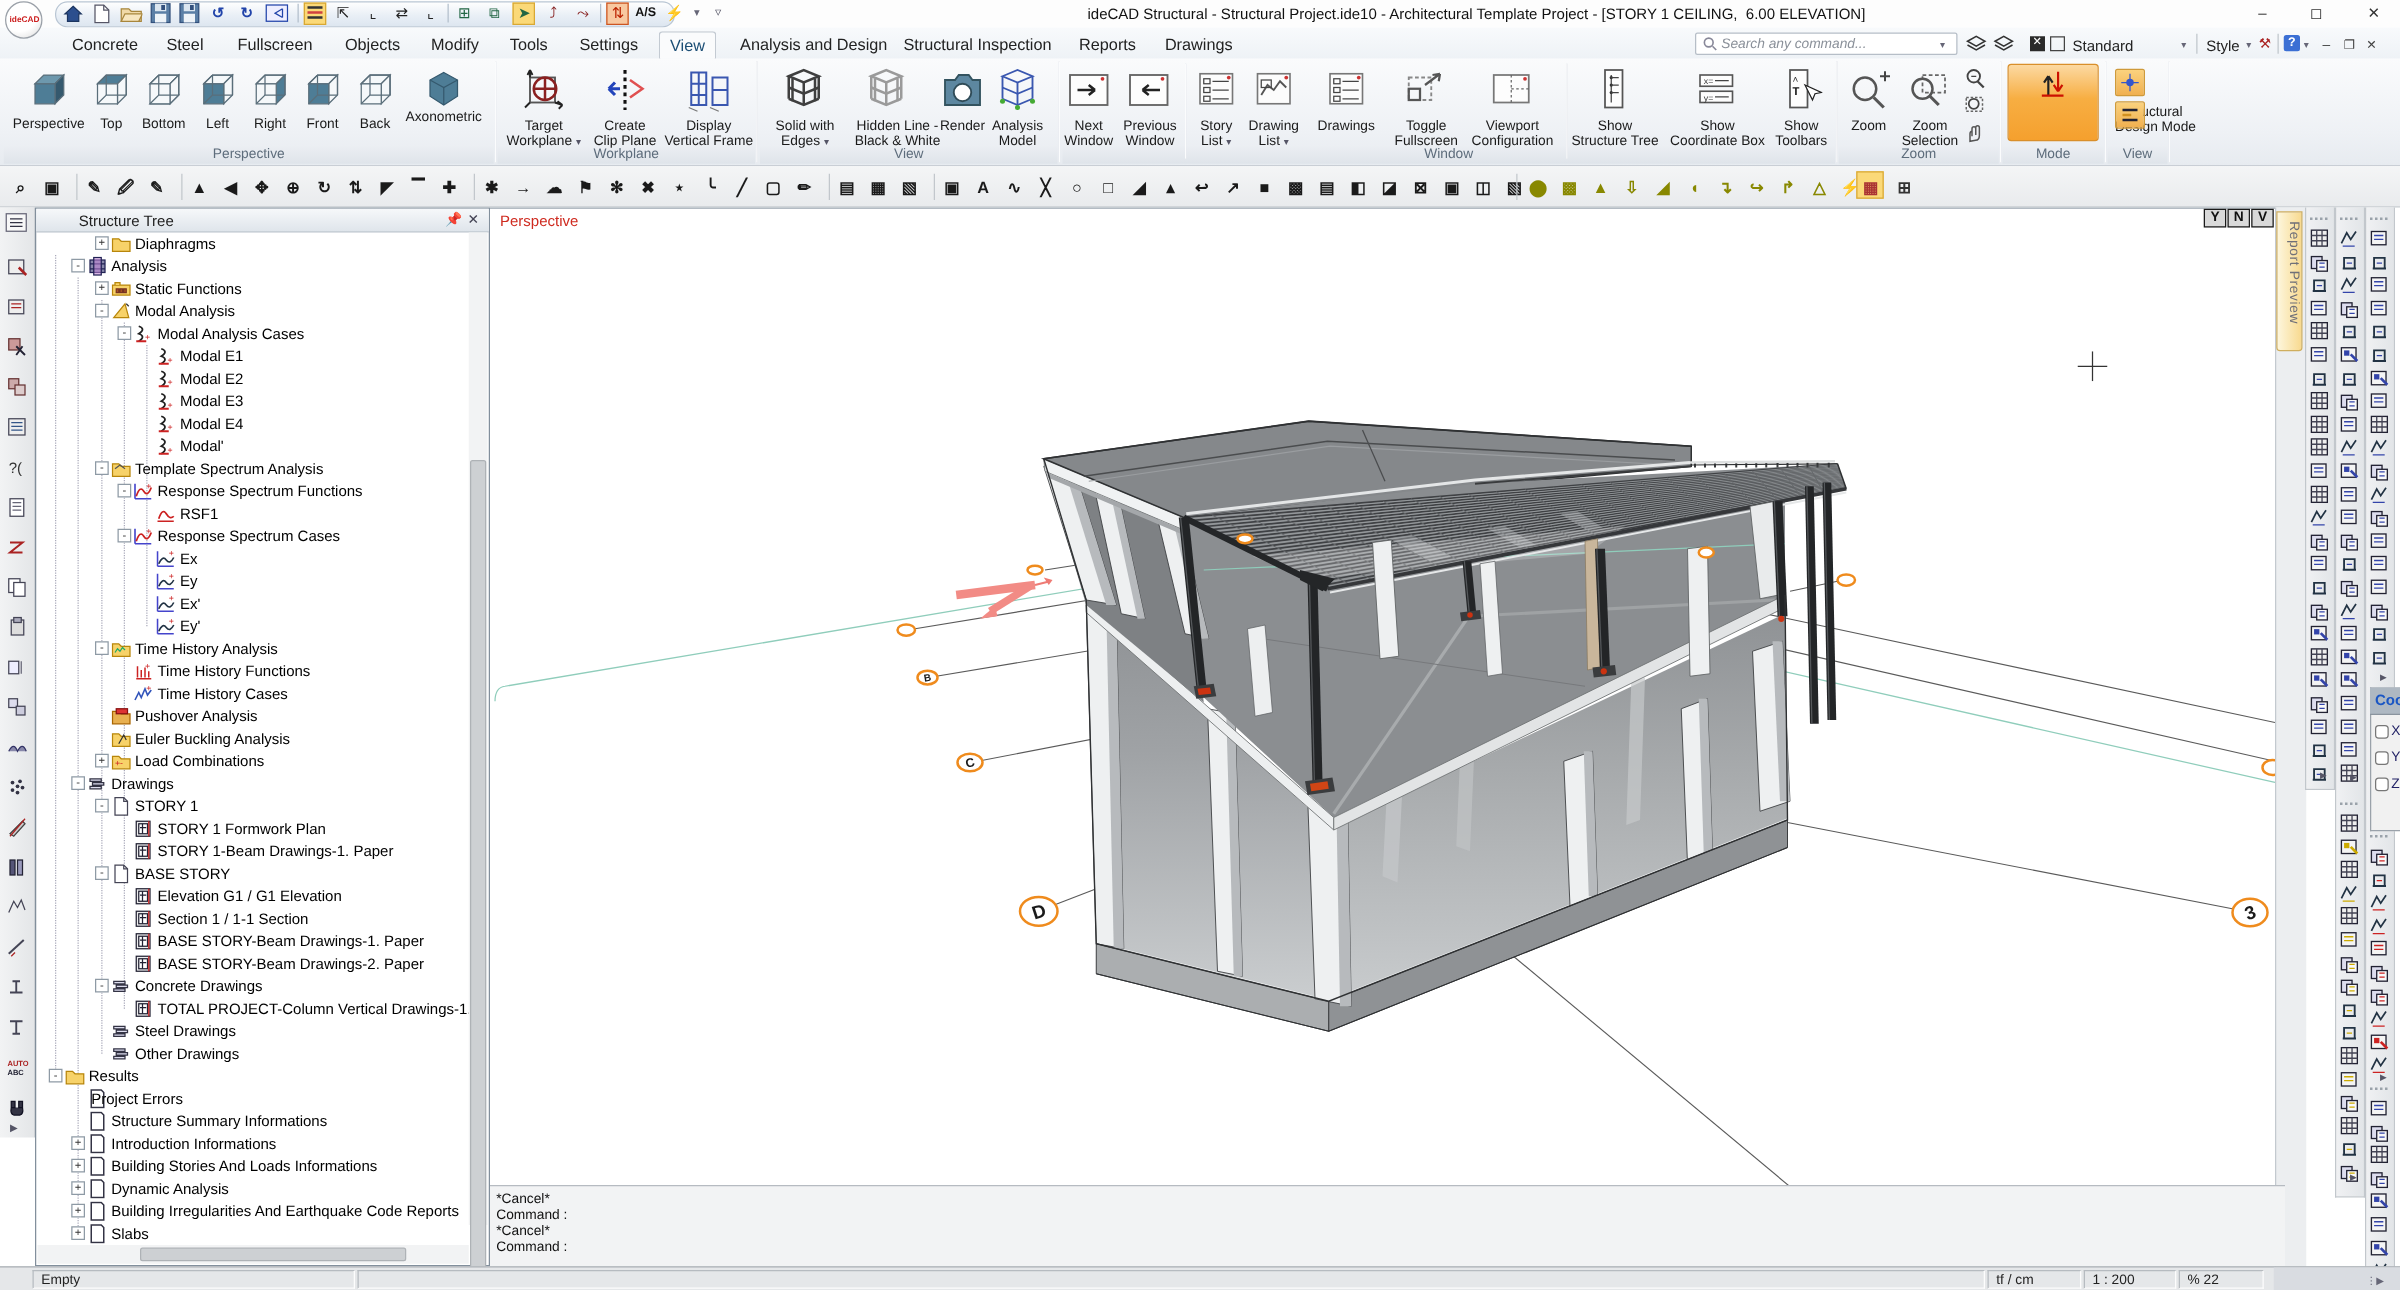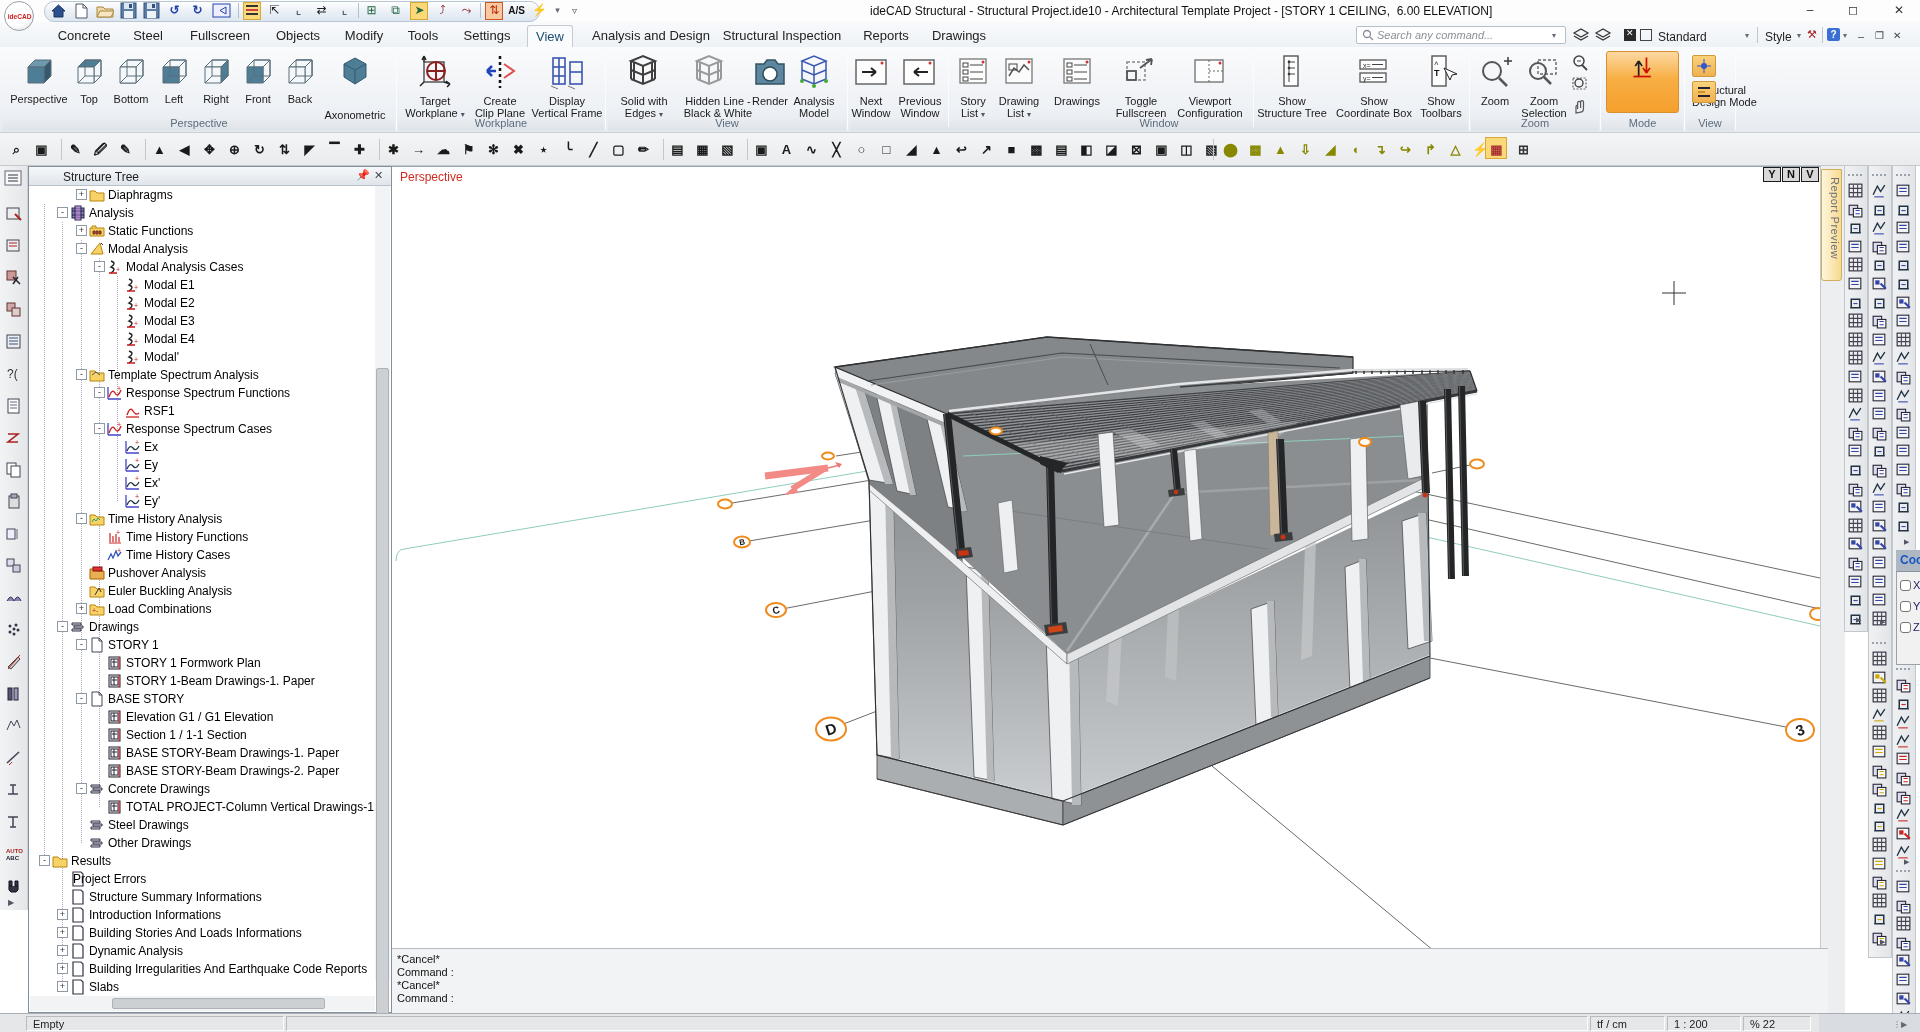--- a/index.html
+++ b/index.html
@@ -239,21 +239,21 @@
         <polyline points="4,11 11,4 27,4 27,20" fill="none" stroke="#5a6e7a"></polyline>
         <line x1="11" y1="4" x2="11" y2="20" stroke="#5a6e7a"></line>
         <polyline points="4,27 11,20 27,20" fill="none" stroke="#5a6e7a"></polyline>
       </svg></div>
 <div class="rlbl" style="left:260px;top:47px;width:80px">Back</div>
 <div class="abs" style="left:340px;top:9px"><svg width="30" height="30" viewBox="0 0 30 30">
         <polygon points="15,2 26,8 26,21 15,28 4,21 4,8" fill="#4e7d96" stroke="#35596e"></polygon>
         <polyline points="4,8 15,14 26,8" fill="none" stroke="#35596e"></polyline>
         <line x1="15" y1="14" x2="15" y2="28" stroke="#35596e"></line>
       </svg></div>
-<div class="rlbl" style="left:315px;top:63px;width:80px">Axonometric</div>
+<div class="rlbl" style="left:315px;top:42px;width:80px">Axonometric</div>
 <svg class="abs" style="left:418px;top:7px" width="36" height="36" viewBox="0 0 36 36">
       <rect x="6" y="8" width="20" height="20" fill="none" stroke="#555" stroke-width="1.5"></rect>
       <circle cx="18" cy="17" r="9" fill="none" stroke="#8a2020" stroke-width="2"></circle>
       <line x1="18" y1="8" x2="18" y2="26" stroke="#8a2020" stroke-width="2"></line>
       <line x1="9" y1="17" x2="27" y2="17" stroke="#8a2020" stroke-width="2"></line>
       <line x1="6" y1="28" x2="2" y2="32" stroke="#222" stroke-width="1.5"></line>
       <path d="M6 8 L6 2 M6 2 L4 6 M6 2 L8 6" stroke="#222" stroke-width="1.5" fill="none"></path>
       <path d="M26 28 L32 30 M32 30 L28 27 M32 30 L29 33" stroke="#222" stroke-width="1.5" fill="none"></path>
     </svg>
 <div class="rlbl" style="left:395px;top:49px;width:80px">Target<br>Workplane <span style="font-size:8px;color:#556">▾</span></div>

